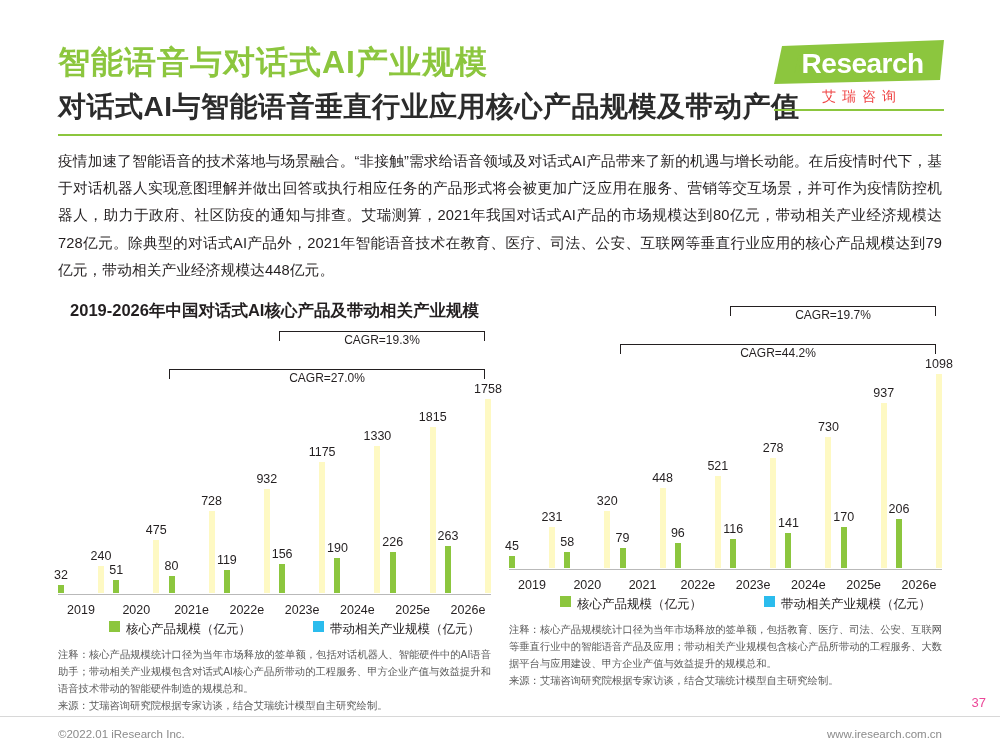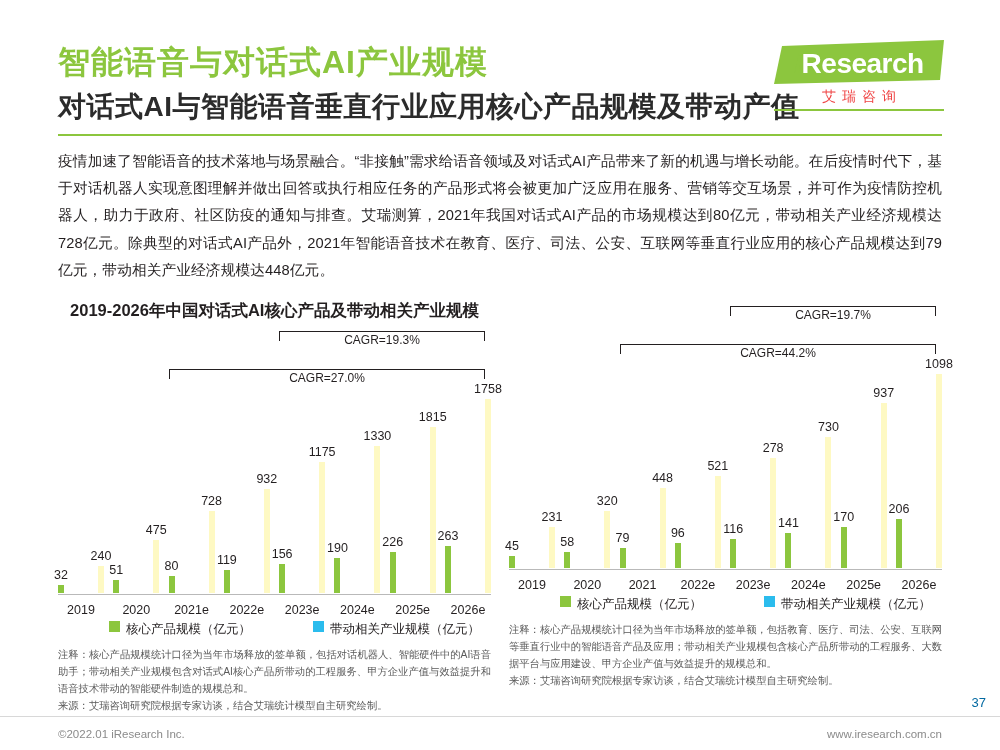--- a/index.html
+++ b/index.html
@@ -118,21 +118,21 @@
   
   .footer {
     position: absolute; left: 0; right: 0; bottom: 0; height: 34px;
     border-top: 1px solid #d8d8d8;
     padding: 0 58px;
     display: flex; align-items: center; justify-content: space-between;
     font-size: 11.5px; color: #8b8b8b;
   }
   .pagenum {
     position: absolute; right: 14px; bottom: 40px;
-    font-size: 13px; color: #0369a1;
+    font-size: 13px; color: #ec4899;
   }
 </style>
 </head>
 <body>
 
 <div class="page">
 
   <div class="logo-wrap">
     <div class="logo-badge">
       <svg width="170" height="46" viewBox="0 0 170 46">

